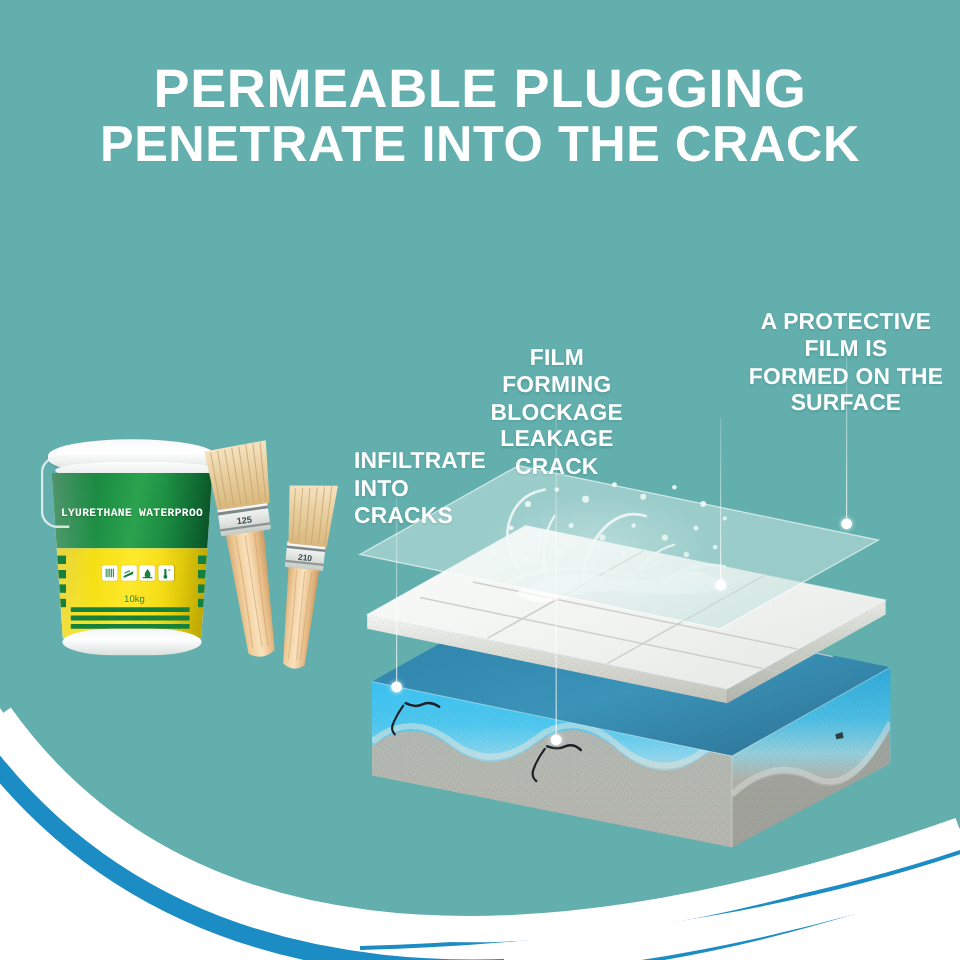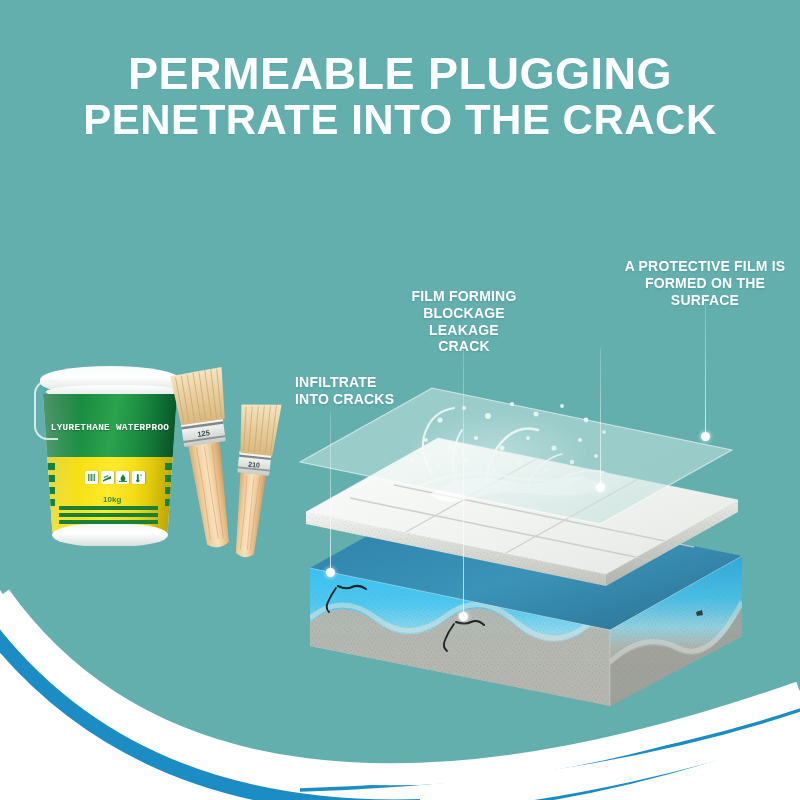--- a/index.html
+++ b/index.html
@@ -46,21 +46,21 @@
     text-shadow: 0 1px 0 rgba(0,0,0,0.04);
   }
   .title-line.l1 { font-size: 45px; }
   .title-line.l2 { font-size: 42px; margin-top: 5px; }
 
   
   .callout {
     position: absolute;
     color: #ffffff;
     font-weight: 700;
-    font-size: 14px;
+    font-size: 19px;
     line-height: 1.2;
     text-transform: uppercase;
     letter-spacing: 0.2px;
     z-index: 28;
     text-shadow: 0 1px 2px rgba(20,70,70,0.18);
     white-space: pre-line;
   }
   .callout.c-film      { left: 404px; top: 288px; text-align: center; width: 120px; }
   .callout.c-seal      { left: 538px; top: 305px; text-align: center; width: 128px; }
   .callout.c-protect   { left: 612px; top: 258px; text-align: center; width: 186px; }
@@ -141,21 +141,21 @@
   .icon-sq {
     width: 13px; height: 13px;
     background: #ffffff;
     border-radius: 1.5px;
     display: flex; align-items: center; justify-content: center;
     box-shadow: 0 0 1px rgba(0,0,0,0.2);
   }
   .weight-text {
     position: absolute; left: 50%; top: 73%;
     transform: translateX(-38%);
-    color: #0f7a38; font-weight: 700; font-size: 8px; z-index: 3;
+    color: #0f7a38; font-weight: 400; font-size: 8px; z-index: 3;
     opacity: 0.85;
   }
   .green-bars { position: absolute; left: 12%; top: 81%; width: 74%; z-index: 3; }
   .green-bars div {
     height: 4.5px; background: #15813c; margin-bottom: 2.5px; border-radius: 0.5px;
   }
   .side-tabs { position: absolute; left: 2px; top: 50%; width: 10px; z-index: 3; }
   .side-tabs div { height: 7px; background: #15813c; margin-bottom: 5px; }
   .side-tabs-r { position: absolute; right: 2px; top: 50%; width: 10px; z-index: 3; }
   .side-tabs-r div { height: 7px; background: #15813c; margin-bottom: 5px; }

